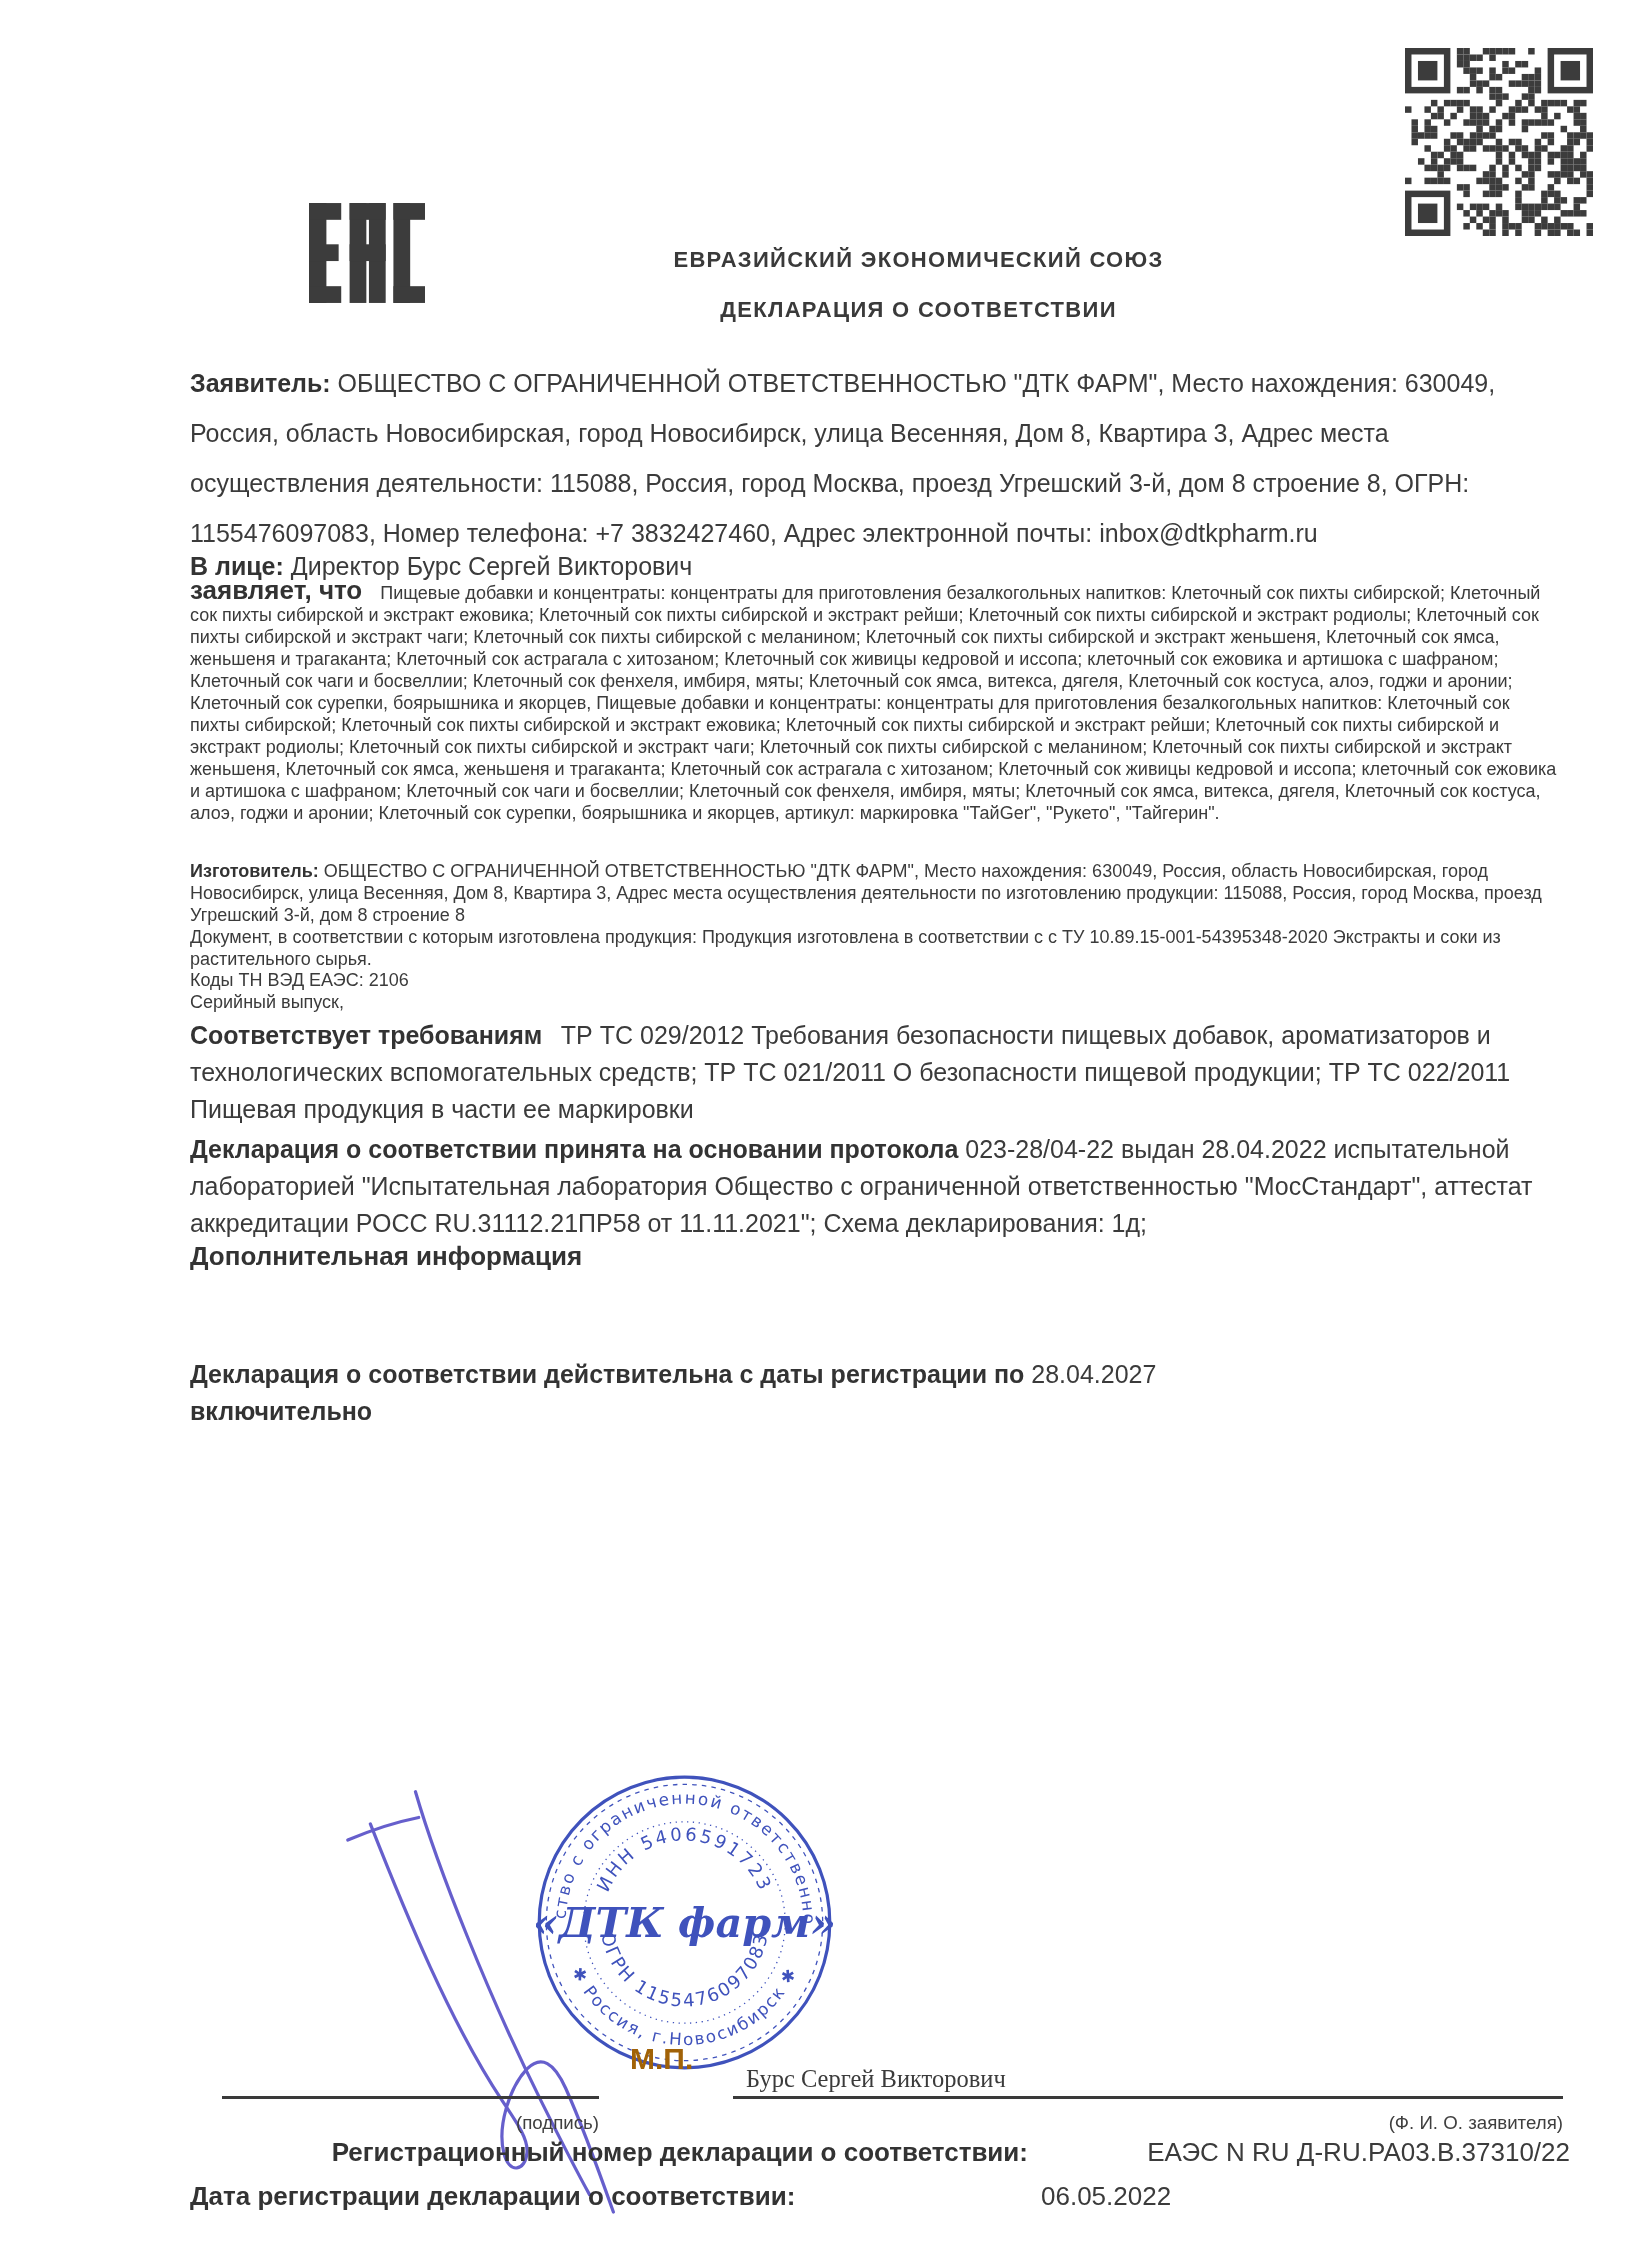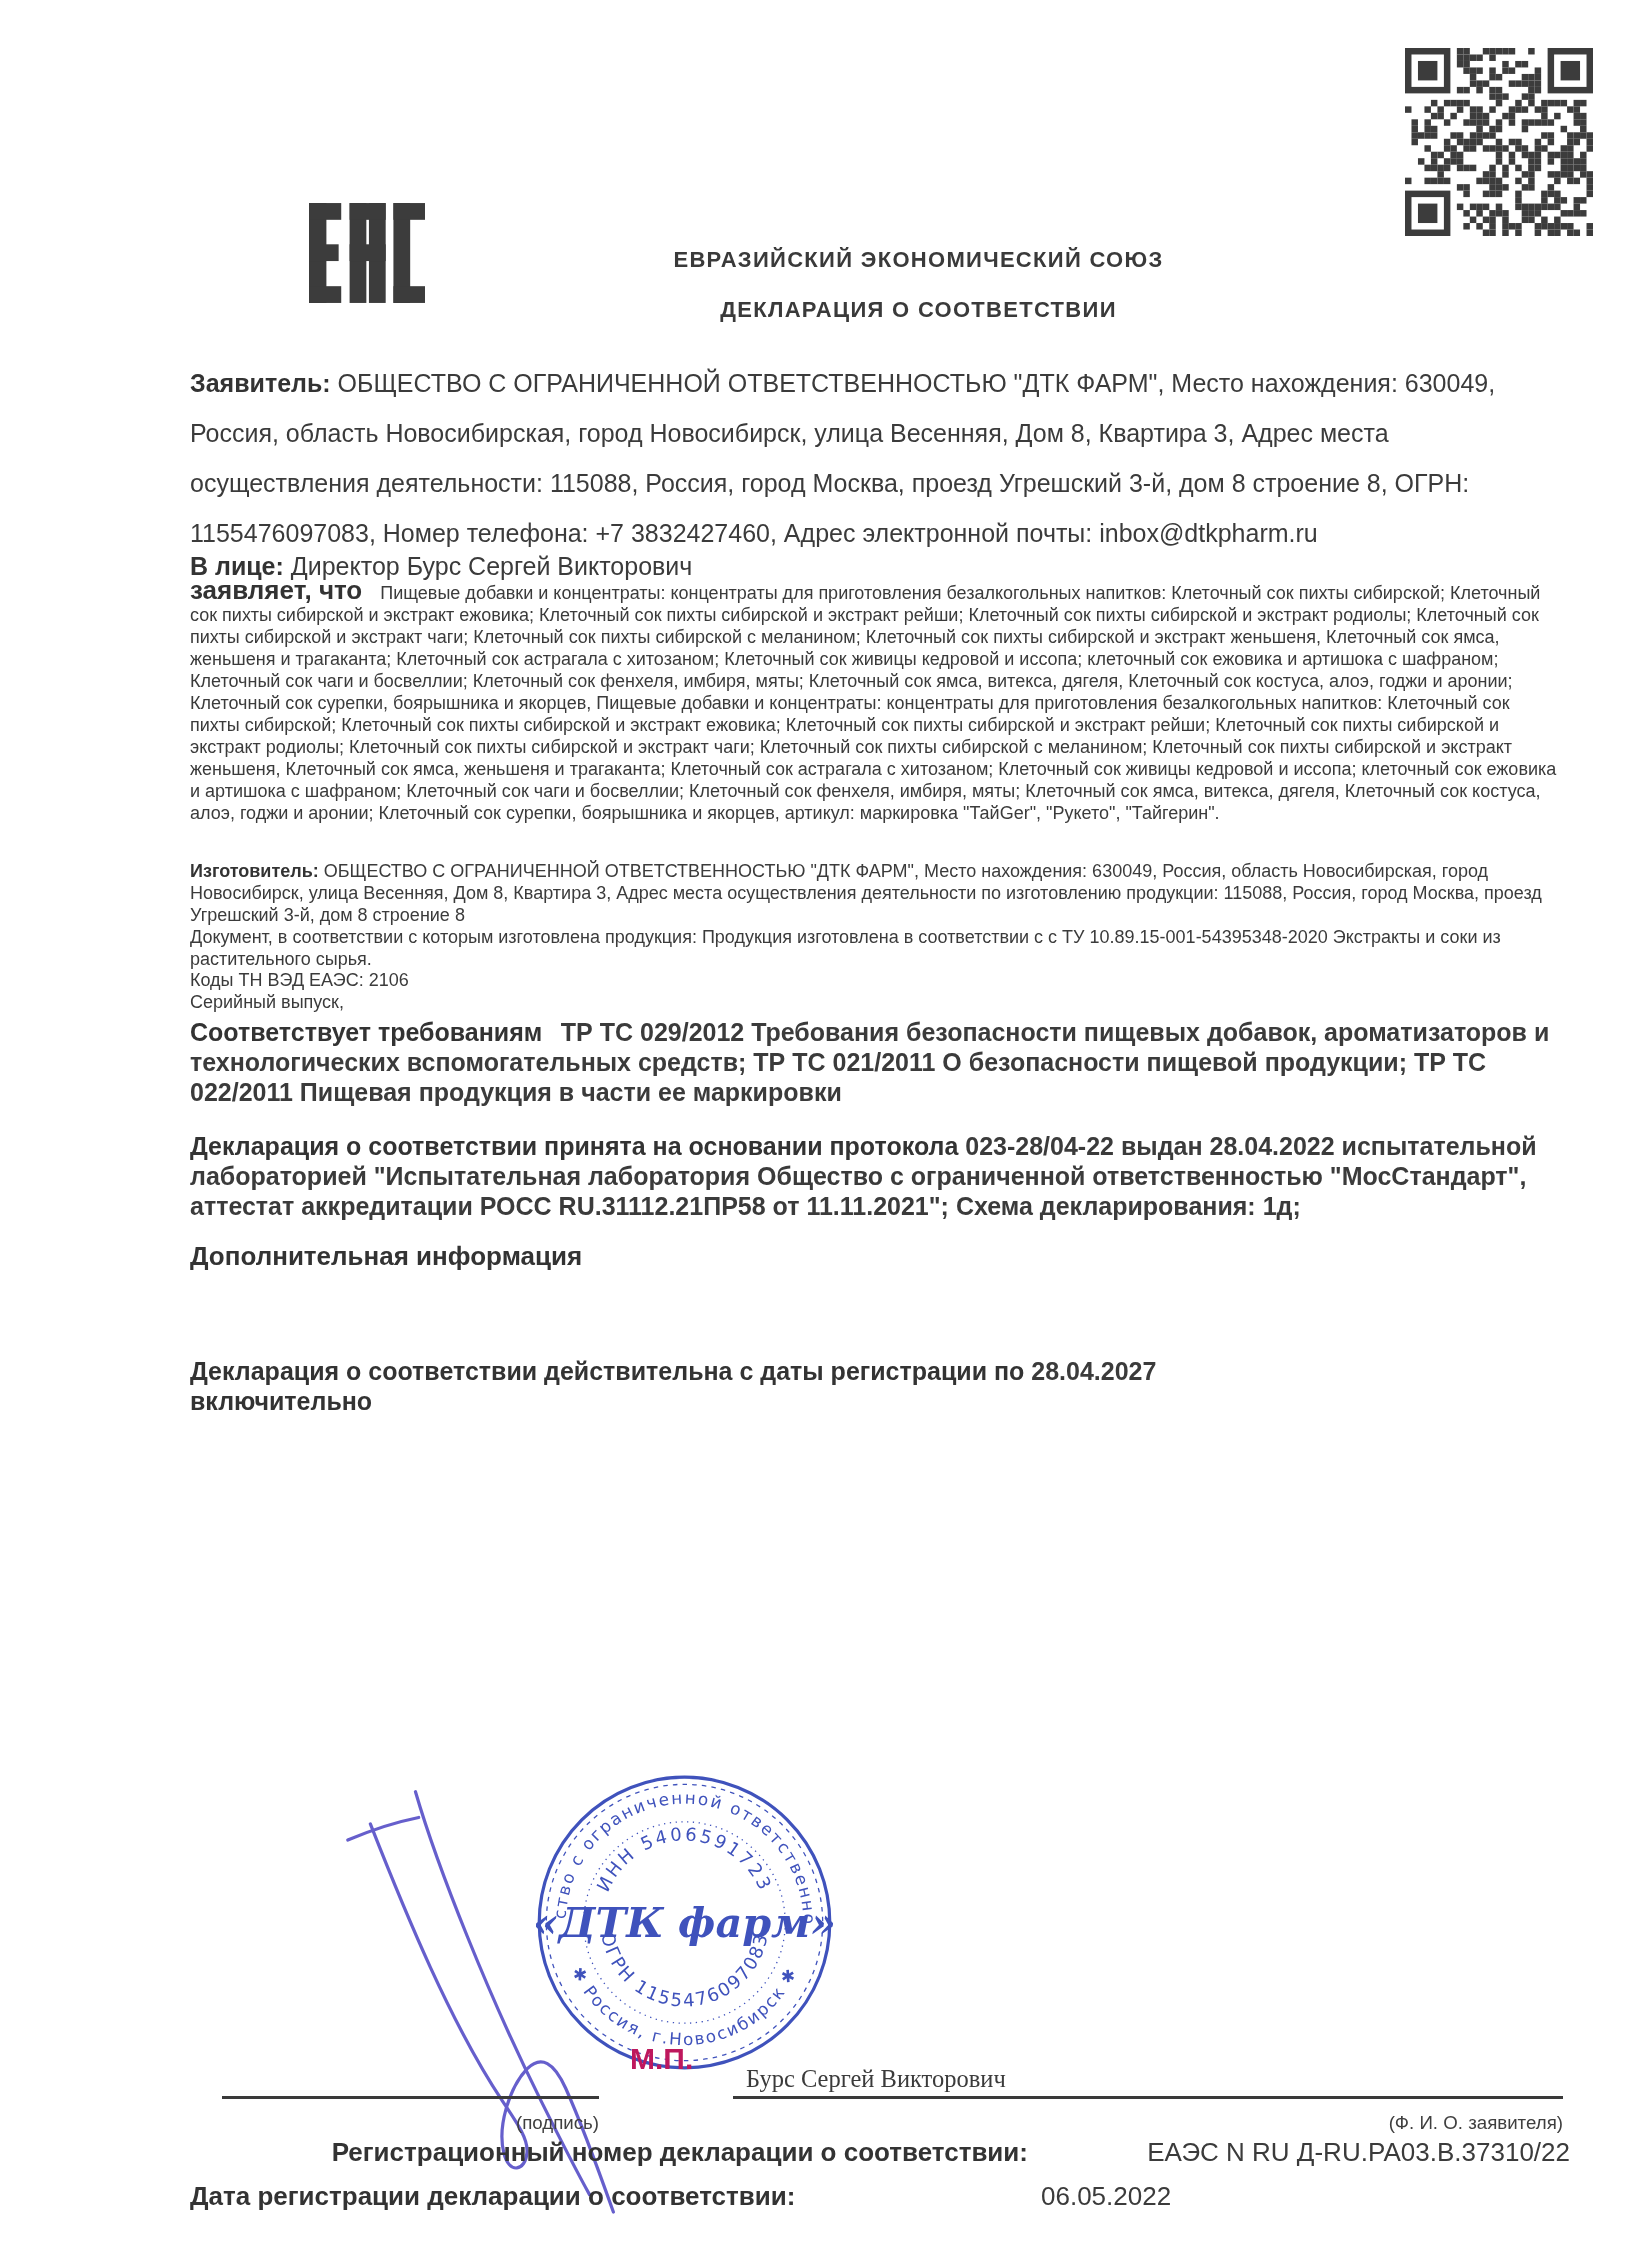--- a/index.html
+++ b/index.html
@@ -21,28 +21,28 @@
   .body-text{font-size:25px;line-height:50px;}
   .small-text{font-size:18px;line-height:22px;}
   .declares-label{font-weight:bold;font-size:26px;margin-right:18px;color:#333;}
   .sec-applicant{top:358px;}
   .sec-inperson{top:541px;}
   .sec-declares{top:579px;}
   .sec-manufacturer{top:860px;}
   .sec-document{top:926px;}
   .sec-codes{top:969px;}
   .sec-serial{top:991px;}
-  .mid-text{font-size:25px;line-height:30px;font-weight:bold;}
+  .mid-text{font-size:25px;line-height:37px;}
   .sec-compliance{top:1017px;}
   .sec-basis{top:1131px;}
   .sec-additional{top:1241px;font-weight:bold;font-size:26px;color:#333;}
   .sec-validity{top:1356px;}
   .label-gap{margin-right:11.6px;}
   
-  .mp{left:630px;top:2042px;font-size:30px;font-weight:bold;color:#be185d;}
+  .mp{left:630px;top:2042px;font-size:30px;font-weight:bold;color:#a16207;}
   .signatory-name{left:746px;top:2065px;font-size:24.5px;font-family:Liberation Serif, serif;}
   .sig-line{height:2.6px;background:#3a3a3a;top:2096px;}
   .line-left{left:222px;width:377px;}
   .line-right{left:733px;width:830px;}
   .caption{top:2112px;text-align:right;font-size:18.7px;color:#3f3f3f;}
   .cap-left{left:222px;width:377px;}
   .cap-right{left:733px;width:830px;}
   .reg-row{font-size:26px;}
   .row-number{top:2137px;text-align:right;}
   .row-date{top:2181px;}

